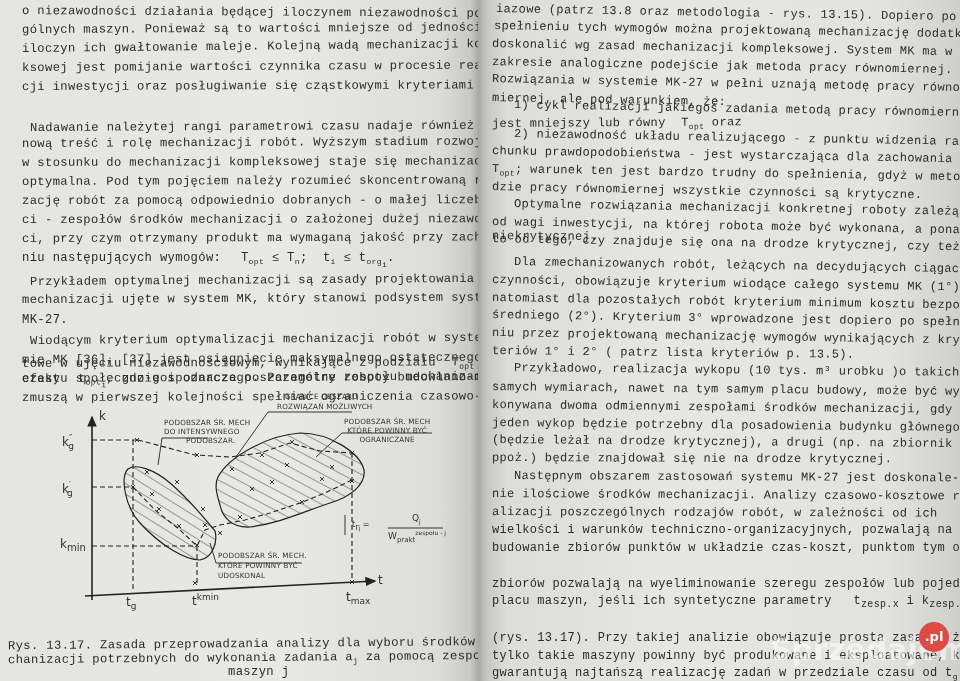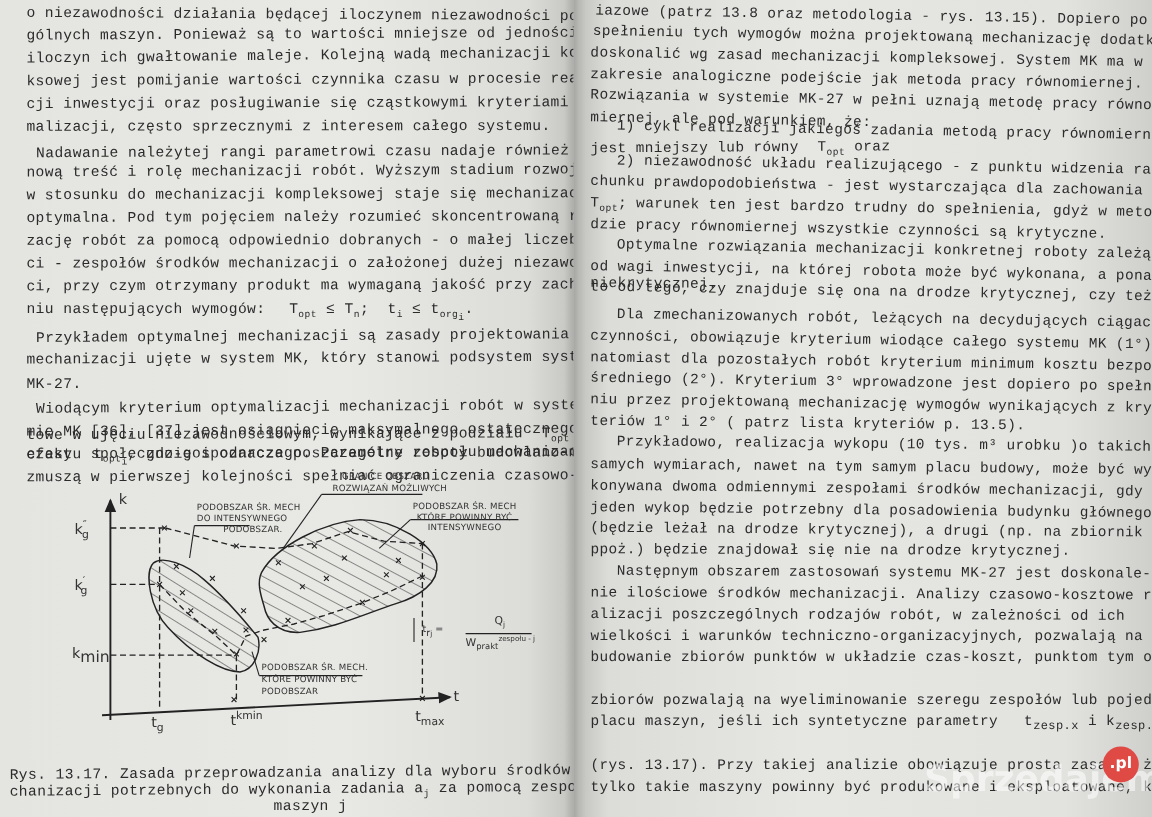--- a/index.html
+++ b/index.html
@@ -57,21 +57,20 @@
 </style>
 </head>
 <body>
 
 <div class="page page-left left">
   <div class="line" style="top:4px;transform:rotate(0.35deg)">o niezawodności działania będącej iloczynem niezawodności poszcze-</div>
   <div class="line" style="top:23px;transform:rotate(-0.3deg)">gólnych maszyn. Ponieważ są to wartości mniejsze od jedności,</div>
   <div class="line" style="top:42px;transform:rotate(-0.6deg)">iloczyn ich gwałtowanie maleje. Kolejną wadą mechanizacji komple-</div>
   <div class="line" style="top:61px;transform:rotate(-0.3deg)">ksowej jest pomijanie wartości czynnika czasu w procesie realiza-</div>
   <div class="line" style="top:80px;transform:rotate(-0.2deg)">cji inwestycji oraz posługiwanie się cząstkowymi kryteriami opty-</div>
-  <div class="line" style="top:99px;transform:rotate(-0.1deg)">malizacji, często sprzecznymi z interesem całego systemu.</div>
   <div class="line" style="top:121px;left:30px;transform:rotate(-0.3deg)">    Nadawanie należytej rangi parametrowi czasu nadaje również</div>
   <div class="line" style="top:137px;transform:rotate(-0.3deg)">nową treść i rolę mechanizacji robót. Wyższym stadium rozwoju</div>
   <div class="line" style="top:156px;transform:rotate(-0.2deg)">w stosunku do mechanizacji kompleksowej staje się mechanizacja</div>
   <div class="line" style="top:175px;transform:rotate(-0.2deg)">optymalna. Pod tym pojęciem należy rozumieć skoncentrowaną reali-</div>
   <div class="line" style="top:194px;transform:rotate(-0.1deg)">zację robót za pomocą odpowiednio dobranych - o małej liczebnoś-</div>
   <div class="line" style="top:213px;transform:rotate(-0.1deg)">ci - zespołów środków mechanizacji o założonej dużej niezawodnoś-</div>
   <div class="line" style="top:232px;transform:rotate(-0.2deg)">ci, przy czym otrzymany produkt ma wymaganą jakość przy zachowa-</div>
   <div class="line" style="top:251px">
     <span>niu następujących wymogów:</span>
     <span style="margin-left:12px">
@@ -167,44 +166,44 @@
       <line x1="345" y1="120" x2="345" y2="140"></line>
       <line x1="388" y1="133" x2="443" y2="133"></line>
     </g>
   </svg>
 
   <div class="figlbl axis-lbl" style="left:99px;top:14px">k</div>
   <div class="figlbl axis-lbl" style="left:378px;top:178px">t</div>
 
   <div class="figlbl axis-lbl" style="left:62px;top:38px"><span>k</span><sup style="font-size:9px">″</sup><sub style="font-size:9px;margin-left:-4px">g</sub></div>
   <div class="figlbl axis-lbl" style="left:62px;top:85px"><span>k</span><sup style="font-size:9px">′</sup><sub style="font-size:9px;margin-left:-4px">g</sub></div>
-  <div class="figlbl axis-lbl" style="left:60px;top:142px"><span>k</span><sub style="font-size:13px">min</sub></div>
+  <div class="figlbl axis-lbl" style="left:60px;top:142px"><span>k</span><sub style="font-size:10px">min</sub></div>
 
   <div class="figlbl axis-lbl" style="left:126px;top:200px"><span>t</span><sub style="font-size:9px">g</sub></div>
   <div class="figlbl axis-lbl" style="left:192px;top:197px"><span>t</span><sup style="font-size:9px">kmin</sup></div>
   <div class="figlbl axis-lbl" style="left:346px;top:195px"><span>t</span><sub style="font-size:9px">max</sub></div>
 
   <div class="figlbl small-cap" style="left:164px;top:23px;line-height:9px;text-align:left">
     <div>PODOBSZAR ŚR. MECH</div>
     <div>DO INTENSYWNEGO</div>
     <div style="padding-left:22px">PODOBSZAR.</div>
   </div>
   <div class="figlbl small-cap" style="left:277px;top:-3px;line-height:10px">
     <div style="padding-left:8px">GRANICE OBSZARU</div>
     <div>ROZWIĄZAŃ MOŻLIWYCH</div>
   </div>
   <div class="figlbl small-cap" style="left:344px;top:22px;line-height:9px;text-align:center">
     <div>PODOBSZAR ŚR. MECH</div>
     <div>KTÓRE POWINNY BYĆ</div>
-    <div>INTENSYWNEGO</div>
+    <div>OGRANICZANE</div>
   </div>
   <div class="figlbl small-cap" style="left:218px;top:156px;line-height:10px">
     <div>PODOBSZAR ŚR. MECH.</div>
     <div>KTÓRE POWINNY BYĆ</div>
-    <div>PODOBSZAR</div>
+    <div>UDOSKONAL</div>
   </div>
 
   <div class="figlbl" style="left:352px;top:125px;font-size:8px">
     <span>t</span><sub>r</sub><sub style="font-size:6px">j</sub>
     <span>=</span>
   </div>
   <div class="figlbl" style="left:412px;top:118px;font-size:9px"><span>Q</span><sub style="font-size:6px">j</sub></div>
   <div class="figlbl" style="left:388px;top:134px;font-size:9px"><span>W</span><sub style="font-size:7px">prakt</sub><sup style="font-size:6px">zespołu - j</sup></div>
 </div>
 
@@ -270,18 +269,22 @@
   <div class="line" style="top:594px;left:14px">
     <span>placu maszyn, jeśli ich syntetyczne parametry</span>
     <span style="margin-left:14px">
       <span>t</span><sub style="font-size:10px">zesp.x</sub>
       <span>i</span>
       <span>k</span><sub style="font-size:10px">zesp.x</sub>
     </span>
   </div>
   <div class="line" style="top:631px;left:14px">(rys. 13.17). Przy takiej analizie obowiązuje prosta zasada, że</div>
   <div class="line" style="top:649px;left:14px">tylko takie maszyny powinny być produkowane i eksploatowane, które</div>
+  <div class="line" style="top:666px;left:14px">
+    <span>gwarantują najtańszą realizację zadań w przedziale czasu od</span>
+    <span><span>t</span><sub>g</sub></span>
+  </div>
 </div>
 
 <div class="gutter"></div>
 
 <div class="watermark">Sprzedajemy</div>
 <div class="wm-badge">.pl</div>
 
 </body></html>

